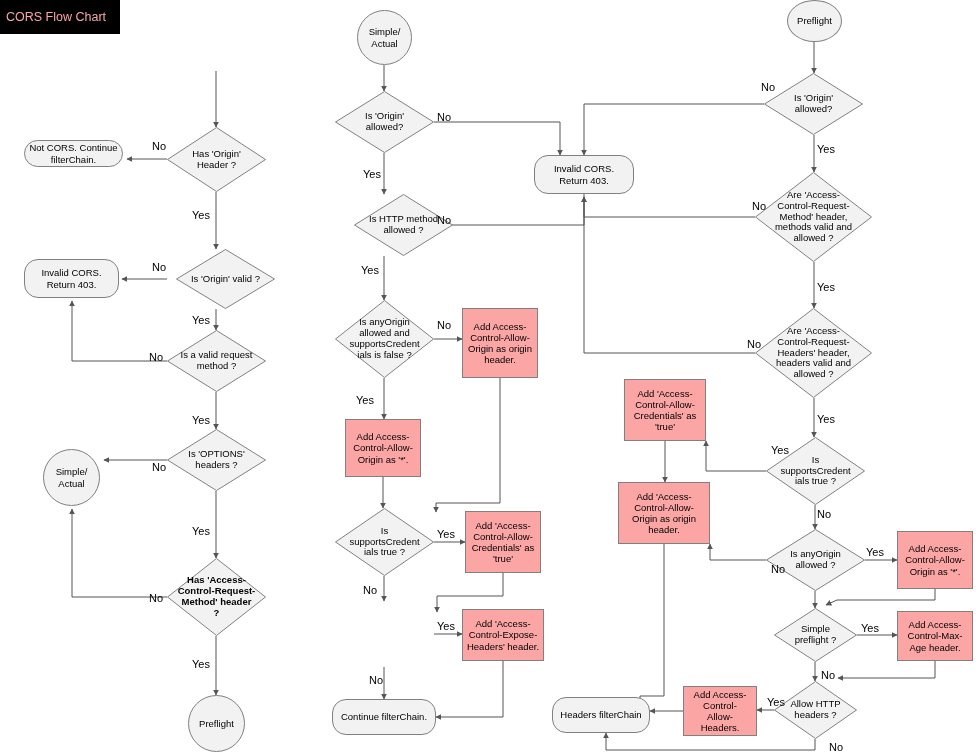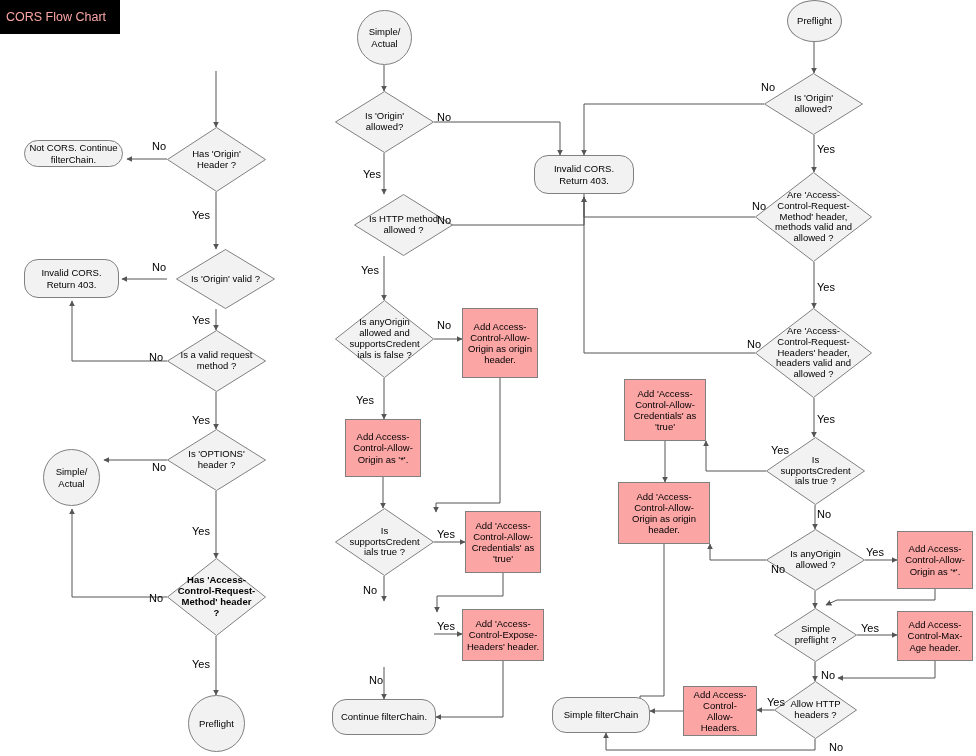--- a/index.html
+++ b/index.html
@@ -189,21 +189,21 @@
       </svg>
     <div class="diamond-label">Is a valid request
 method ?</div>
   </div>
 
   <div class="diamond-wrap" style="left:167px;top:429px;width:99px;height:62px;">
     <svg class="diamond-shape" viewBox="0 0 99 62" preserveAspectRatio="none">
         <polygon points="49.5,0.5 98.5,31 49.5,61.5 0.5,31" fill="#f2f2f2" stroke="#808080" stroke-width="1"></polygon>
       </svg>
     <div class="diamond-label">Is 'OPTIONS'
-header ?</div>
+headers ?</div>
   </div>
 
   <div class="node ellipse" style="left:43px;top:449px;width:57px;height:57px;">Simple/
 Actual</div>
 
   <div class="diamond-wrap" style="left:167px;top:558px;width:99px;height:78px;font-weight:bold;">
     <svg class="diamond-shape" viewBox="0 0 99 78" preserveAspectRatio="none">
         <polygon points="49.5,0.5 98.5,39 49.5,77.5 0.5,39" fill="#f2f2f2" stroke="#808080" stroke-width="1"></polygon>
       </svg>
     <div class="diamond-label">Has 'Access-
@@ -357,21 +357,21 @@
       </svg>
     <div class="diamond-label">Allow HTTP
 headers ?</div>
   </div>
 
   <div class="node rect" style="left:683px;top:686px;width:74px;height:50px;">Add Access-
 Control-
 Allow-
 Headers.</div>
 
-  <div class="node round" style="left:552px;top:697px;width:98px;height:36px;">Simple filterChain</div>
+  <div class="node round" style="left:552px;top:697px;width:98px;height:36px;">Headers filterChain</div>
 
   <div class="edge-label" style="left:152px;top:140px;">No</div>
   <div class="edge-label" style="left:192px;top:209px;">Yes</div>
   <div class="edge-label" style="left:152px;top:261px;">No</div>
   <div class="edge-label" style="left:192px;top:314px;">Yes</div>
   <div class="edge-label" style="left:149px;top:351px;">No</div>
   <div class="edge-label" style="left:192px;top:414px;">Yes</div>
   <div class="edge-label" style="left:152px;top:461px;">No</div>
   <div class="edge-label" style="left:192px;top:525px;">Yes</div>
   <div class="edge-label" style="left:149px;top:592px;">No</div>

